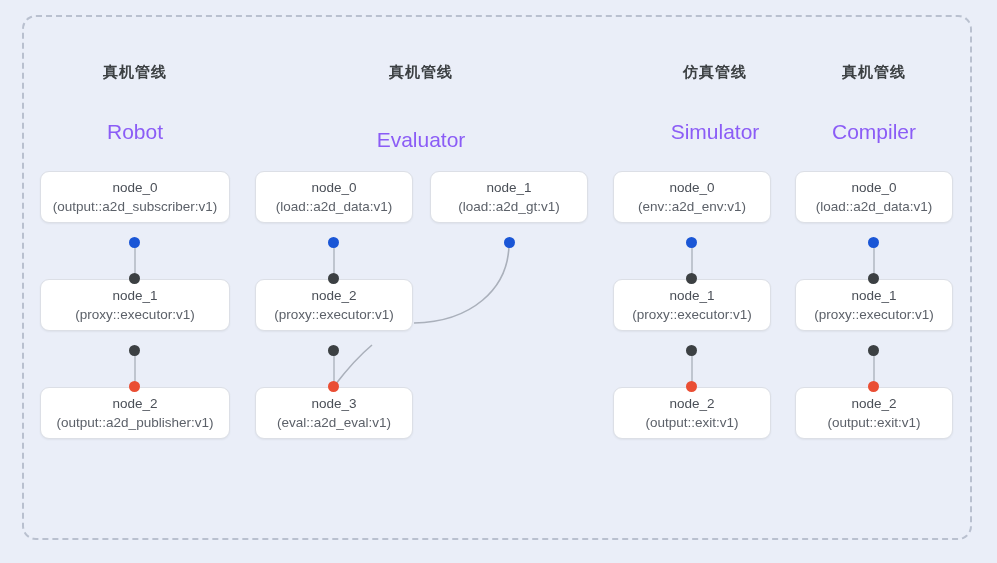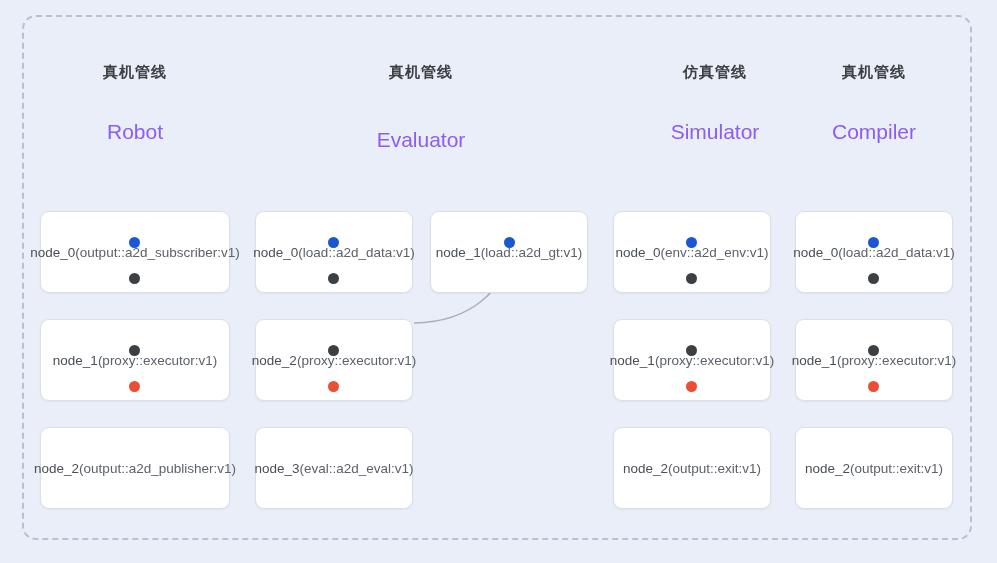--- a/index.html
+++ b/index.html
@@ -50,31 +50,30 @@
     font-weight: normal;
     color: #8b5cf6;
     line-height: 26px;
     white-space: nowrap;
   }
   
   .node {
     position: absolute;
     box-sizing: border-box;
     width: 190px;
-    height: 82px;
+    height: 52px;
     background: #ffffff;
     border: 1px solid #dcdfe6;
     border-radius: 9px;
     box-shadow: 0 1px 2px rgba(60,64,67,0.07);
     display: flex;
-    flex-direction: row;
+    flex-direction: column;
     align-items: center;
     justify-content: center;
     z-index: 3;
-    margin-top: 40px;
   }
   .node.narrow { width: 158px; }
   .node-name {
     font-size: 13.5px;
     color: #4a4f57;
     line-height: 19px;
     white-space: nowrap;
   }
   .node-type {
     font-size: 13.5px;

